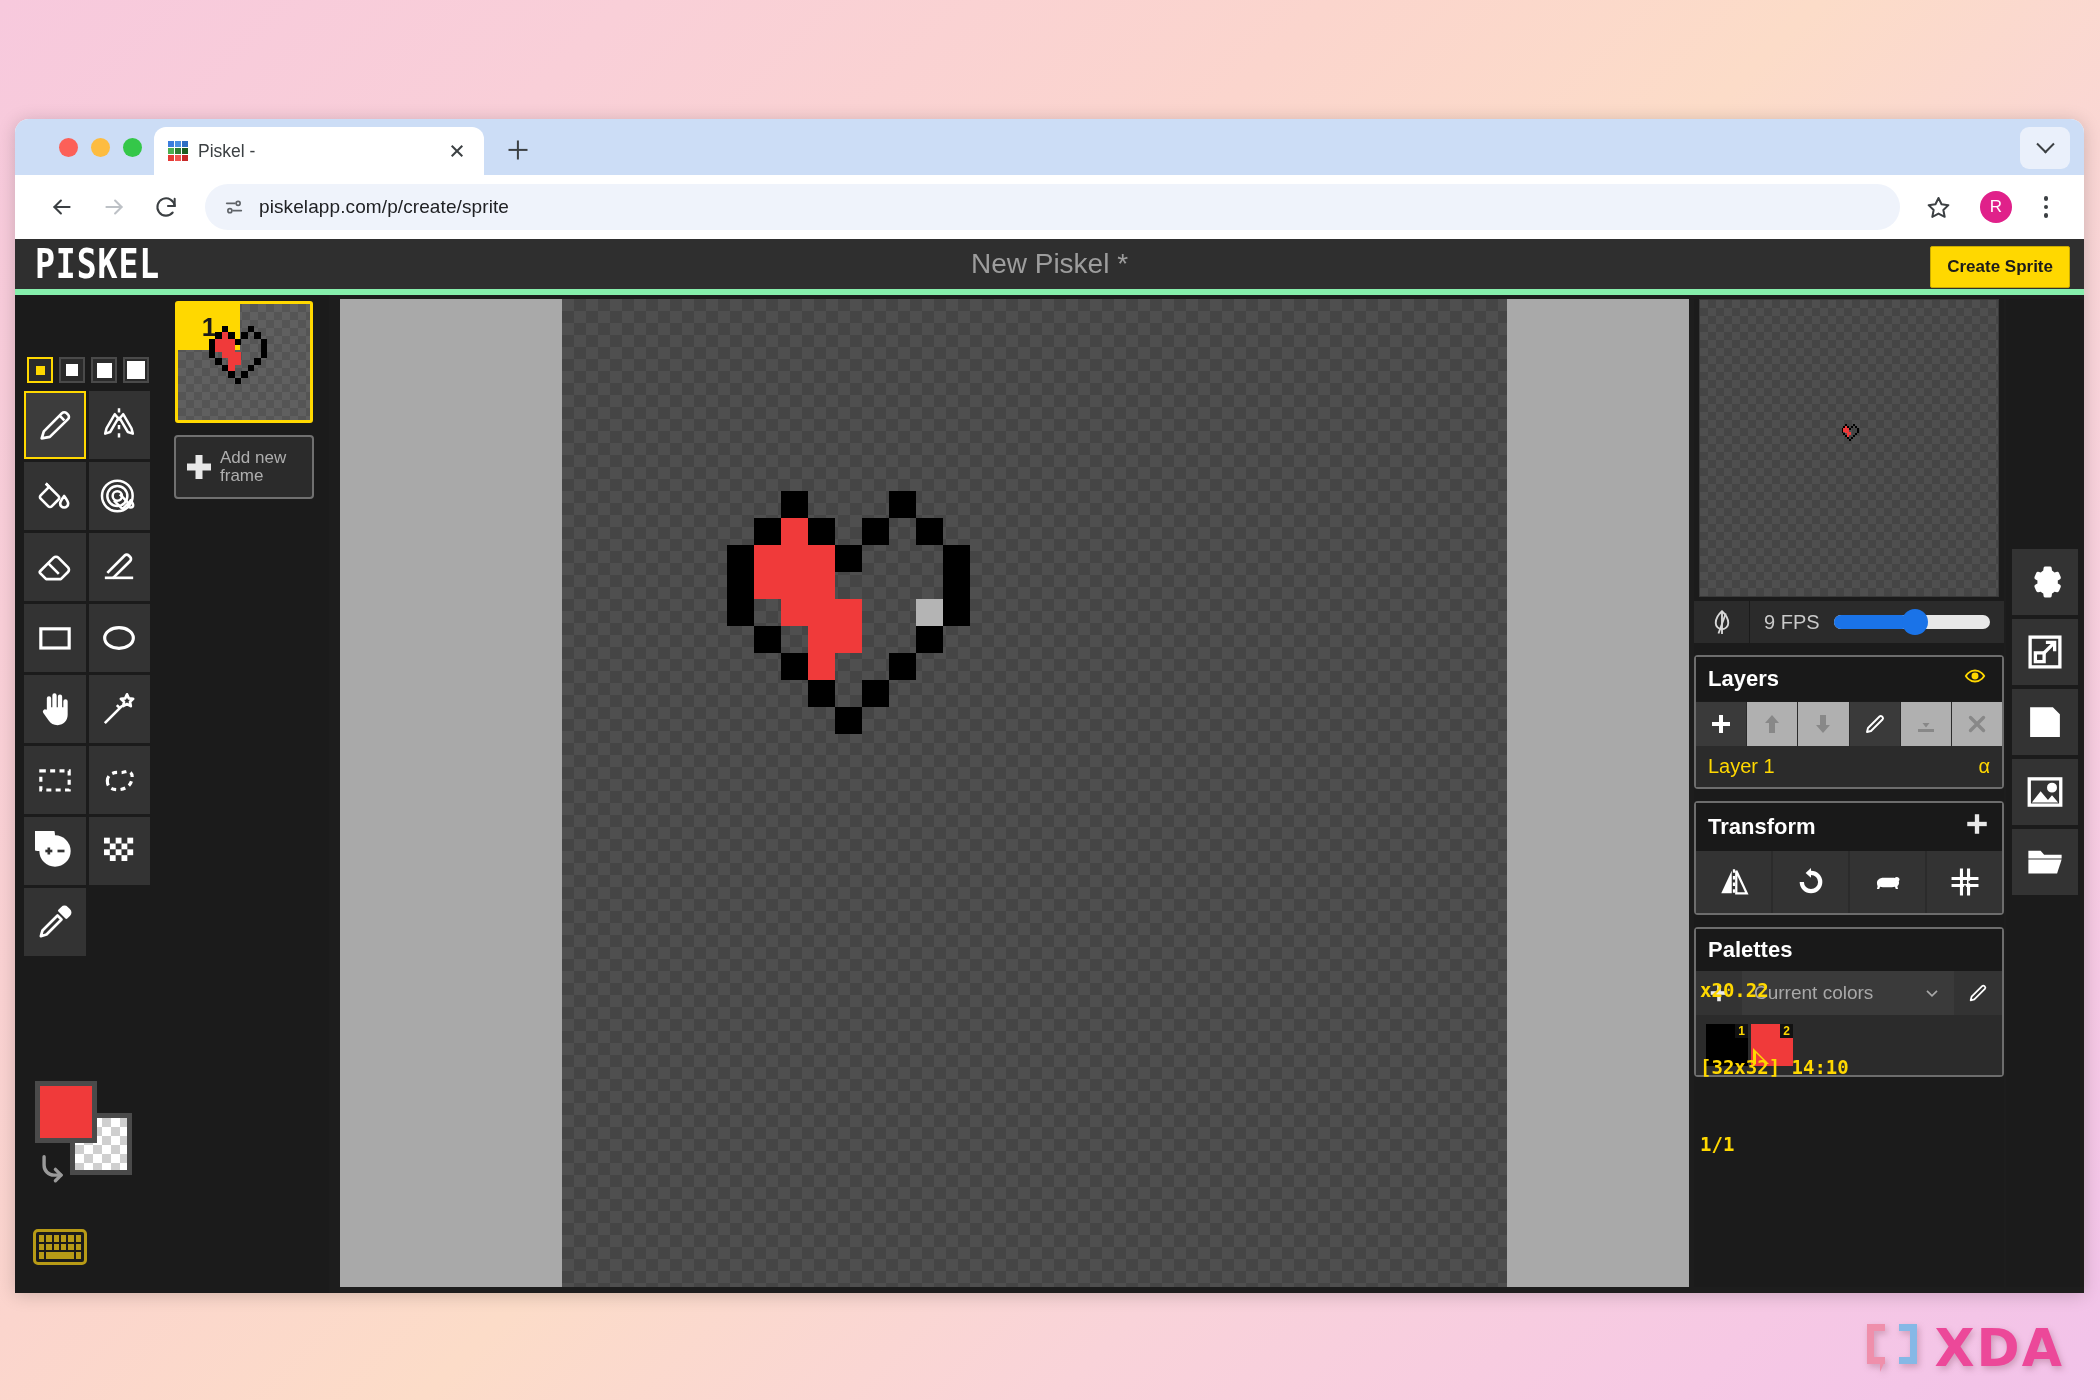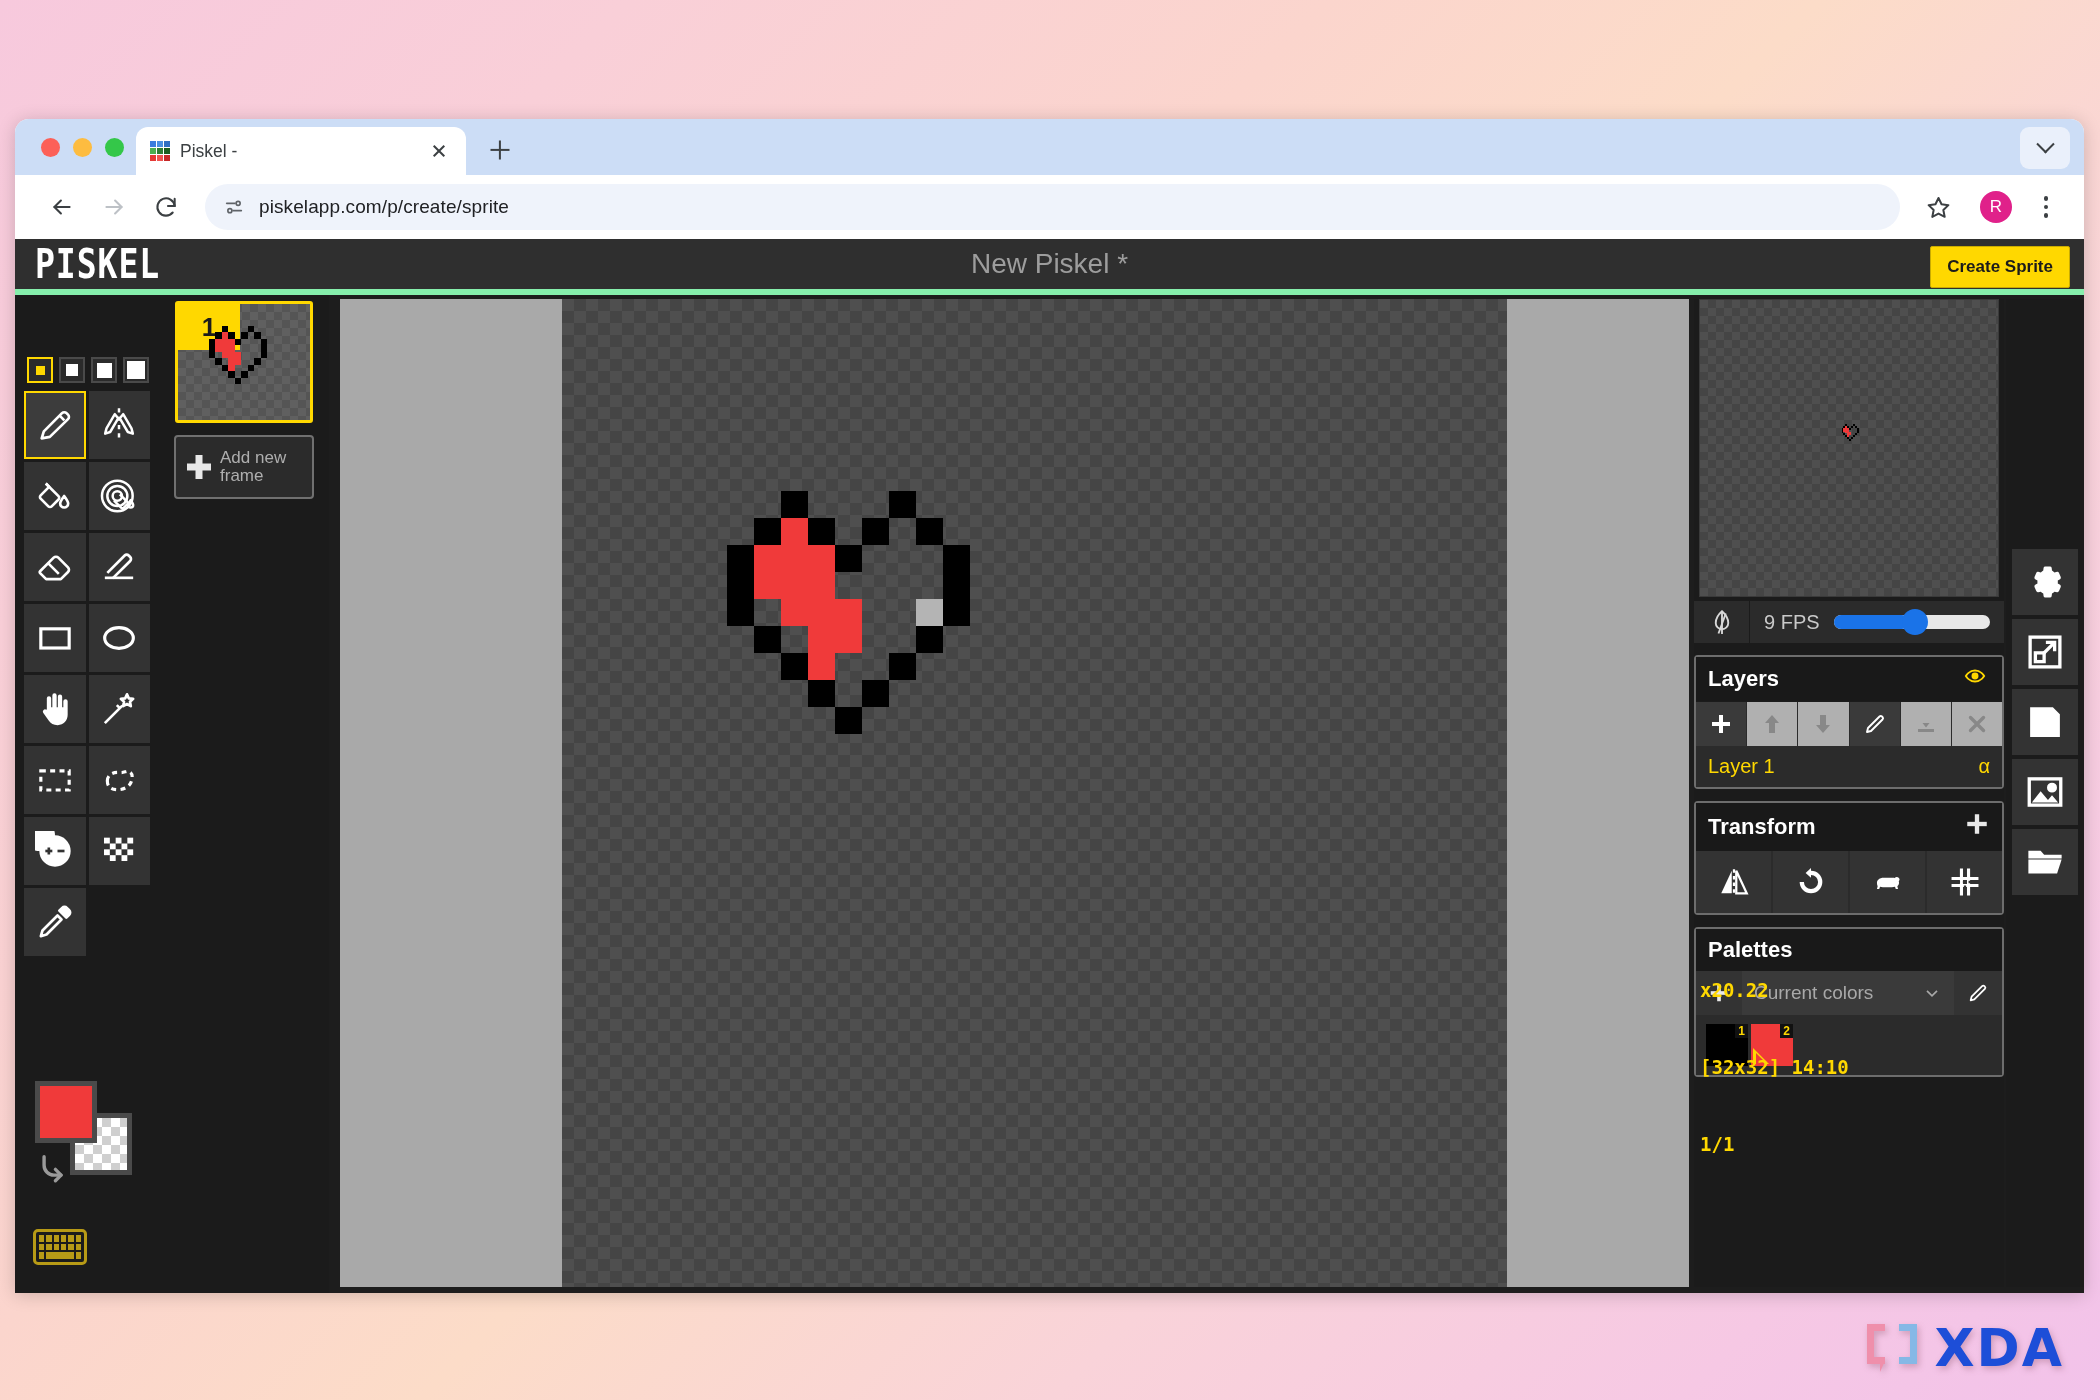--- a/index.html
+++ b/index.html
@@ -19,21 +19,21 @@
     border-radius: 14px 14px 0 0;
     overflow: hidden;
     box-shadow: 0 2px 18px rgba(0,0,0,.18);
   }
   .tabstrip {
     height: 56px;
     background: #ccddf6;
     position: relative;
     display: flex;
     align-items: flex-end;
-    padding-left: 18px;
+    padding-left: 36px;
   }
   .traffic { display: flex; gap: 13px; align-items: center; height: 56px; padding: 0 12px 0 8px; }
   .dot { width: 19px; height: 19px; border-radius: 50%; }
   .dot.r { background: #fc6058; } .dot.y { background: #fdbc40; } .dot.g { background: #34c749; }
   .tab {
     width: 330px; height: 48px; background: #fff;
     border-radius: 12px 12px 0 0;
     display: flex; align-items: center;
     padding: 0 14px; gap: 10px;
     position: relative;
@@ -299,21 +299,21 @@
 
   
   .xda {
     position:absolute; right: 36px; bottom: 22px;
     display:flex; align-items:center; gap:14px;
     filter: drop-shadow(2px 3px 3px rgba(120,60,80,.30));
   }
   .xda-mark { display:flex; }
   .xda-text {
     font-family:"DejaVu Sans", sans-serif; font-size:52px; font-weight:bold;
-    color:#1d4ed8; letter-spacing:2px;
+    color:#ec4899; letter-spacing:2px;
   }
 </style>
 </head>
 <body>
 
 <div id="browser">
 
   <div class="tabstrip">
     <div class="traffic">
       <span class="dot r"></span>

